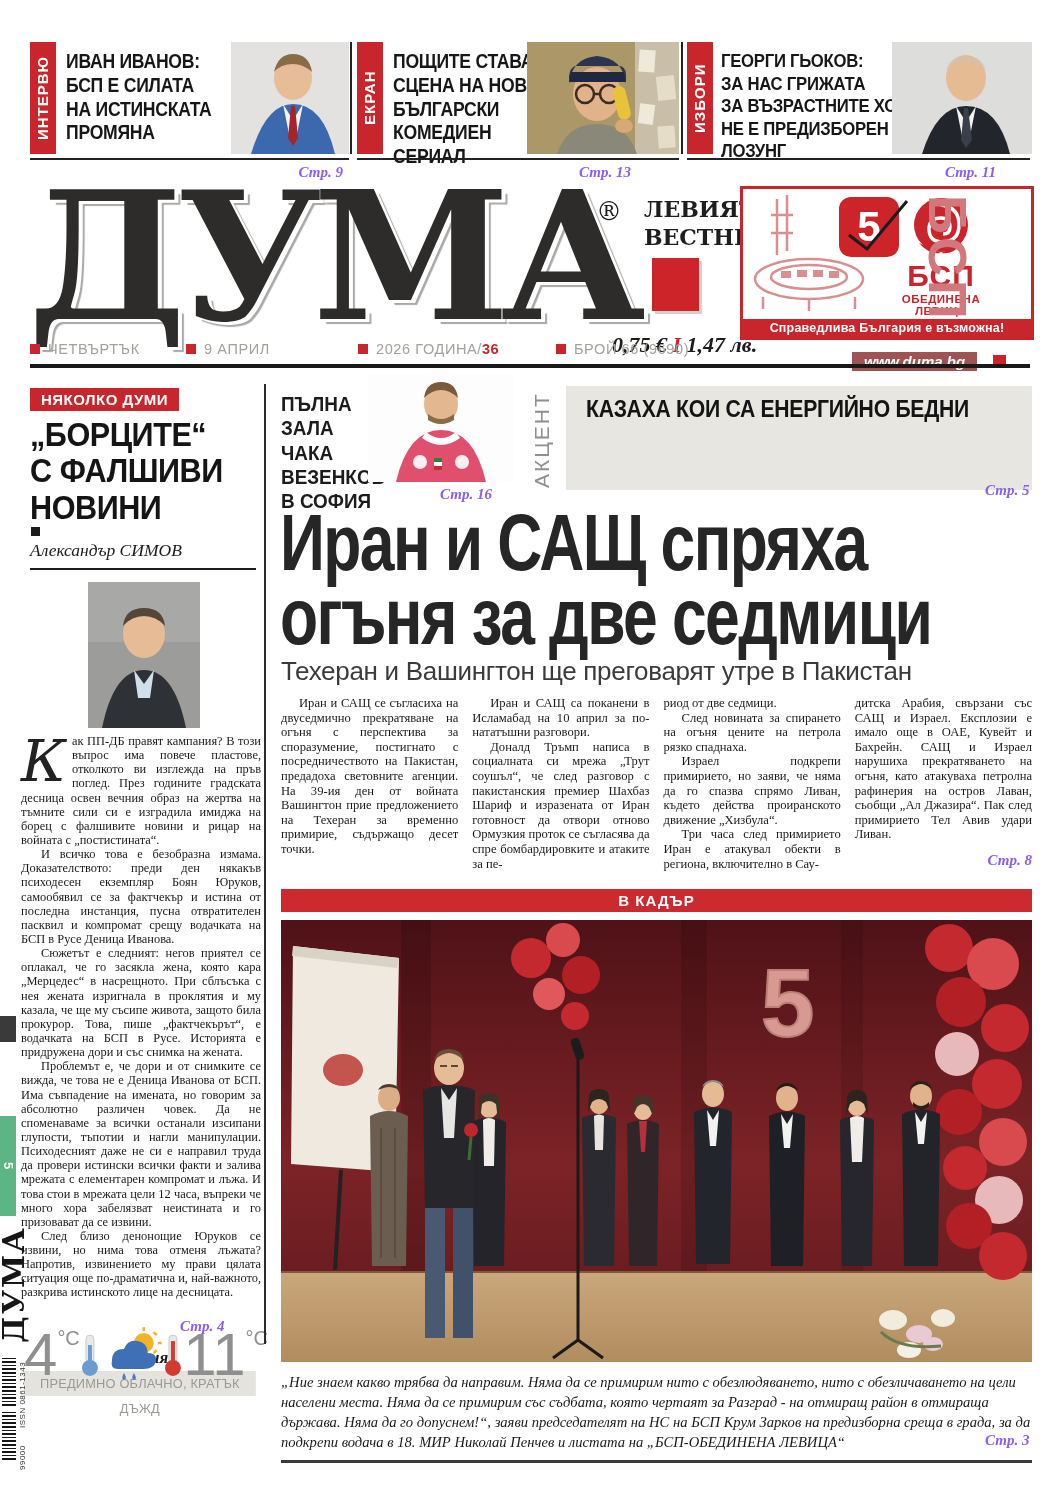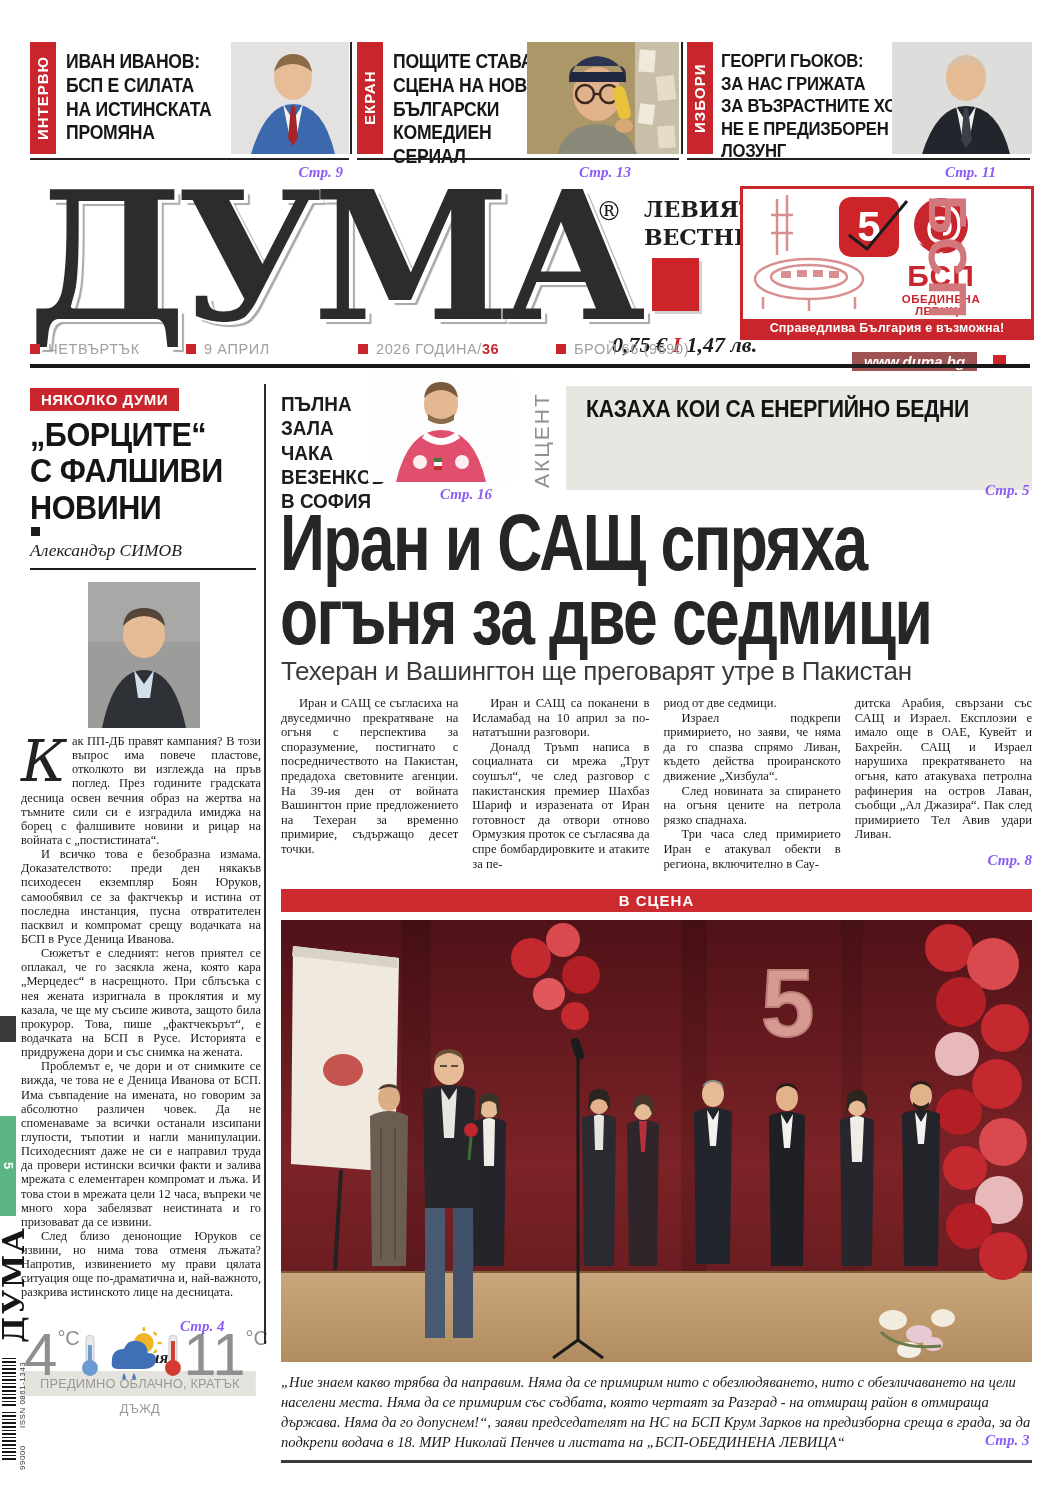--- a/index.html
+++ b/index.html
@@ -316,31 +316,31 @@
   <div class="cols abs" style="left:281px;top:696px;width:751px;">
     <div class="col">
       <p>Иран и САЩ се съгласиха на двуседмично прекратяване на огъня с перспектива за споразумение, постигнато с посредничеството на Пакистан, предадоха световните агенции. На 39-ия ден от войната Вашингтон прие предложението на Техеран за временно примирие, съдържащо десет точки.</p>
     </div>
     <div class="col">
       <p>Иран и САЩ са поканени в Исламабад на 10 април за по-нататъшни разговори.</p>
       <p>Доналд Тръмп написа в социалната си мрежа „Трут соушъл“, че след разговор с пакистанския премиер Шахбаз Шариф и изразената от Иран готовност да отвори отново Ормузкия проток се съгласява да спре бомбардировките и атаките за пе-</p>
     </div>
     <div class="col">
       <p class="ni">риод от две седмици.</p>
+      <p>След новината за спирането на огъня цените на петрола рязко спаднаха.</p>
       <p>Израел подкрепи примирието, но заяви, че няма да го спазва спрямо Ливан, където действа проиранското движение „Хизбула“.</p>
-      <p>След новината за спирането на огъня цените на петрола рязко спаднаха.</p>
       <p>Три часа след примирието Иран е атакувал обекти в региона, включително в Сау-</p>
     </div>
     <div class="col">
       <p class="ni">дитска Арабия, свързани със САЩ и Израел. Експлозии е имало още в ОАЕ, Кувейт и Бахрейн. САЩ и Израел нарушиха прекратяването на огъня, като атакуваха петролна рафинерия на остров Лаван, съобщи „Ал Джазира“. Пак след примирието Тел Авив удари Ливан.</p>
       <p class="ni" style="text-align:right;margin-top:10px;"><span class="pgref">Стр. 8</span></p>
     </div>
   </div>
 
-  <div class="kadar abs" style="left:281px;top:889px;width:751px;height:23px;">В СЦЕНА</div>
+  <div class="kadar abs" style="left:281px;top:889px;width:751px;height:23px;">В КАДЪР</div>
   <svg class="abs" style="left:281px;top:920px;" width="751" height="442" viewBox="0 0 751 442">
     <defs>
       <linearGradient id="wall" x1="0" y1="0" x2="0" y2="1">
         <stop offset="0" stop-color="#4f1217"></stop>
           <stop offset=".55" stop-color="#7c2327"></stop>
           <stop offset="1" stop-color="#5e181c"></stop>
       </linearGradient>
       <linearGradient id="floor" x1="0" y1="0" x2="0" y2="1">
         <stop offset="0" stop-color="#caa77c"></stop>
           <stop offset="1" stop-color="#b18c5f"></stop>

